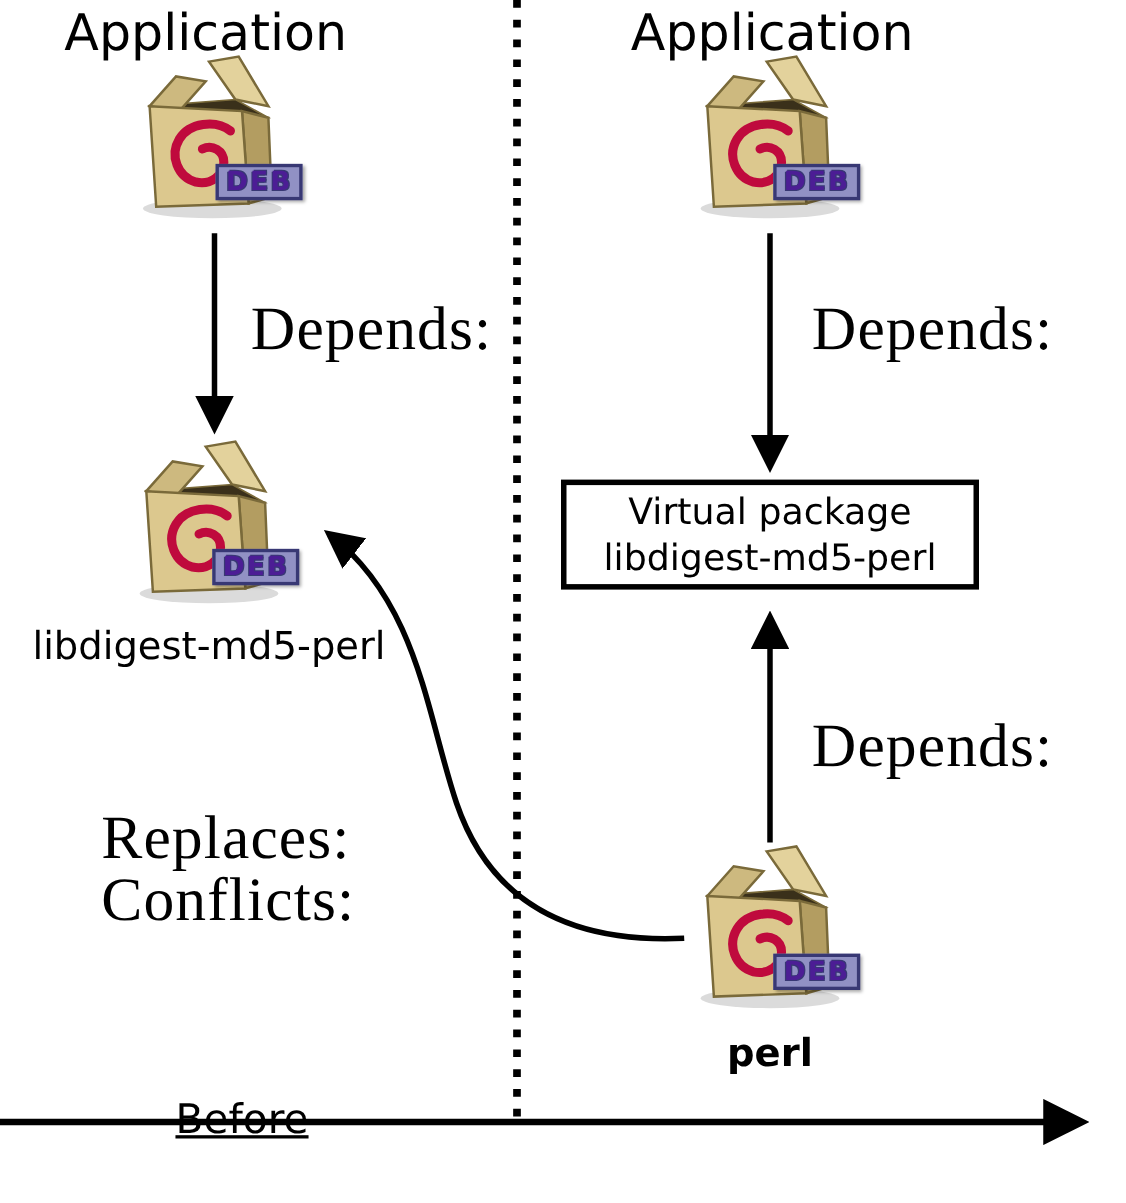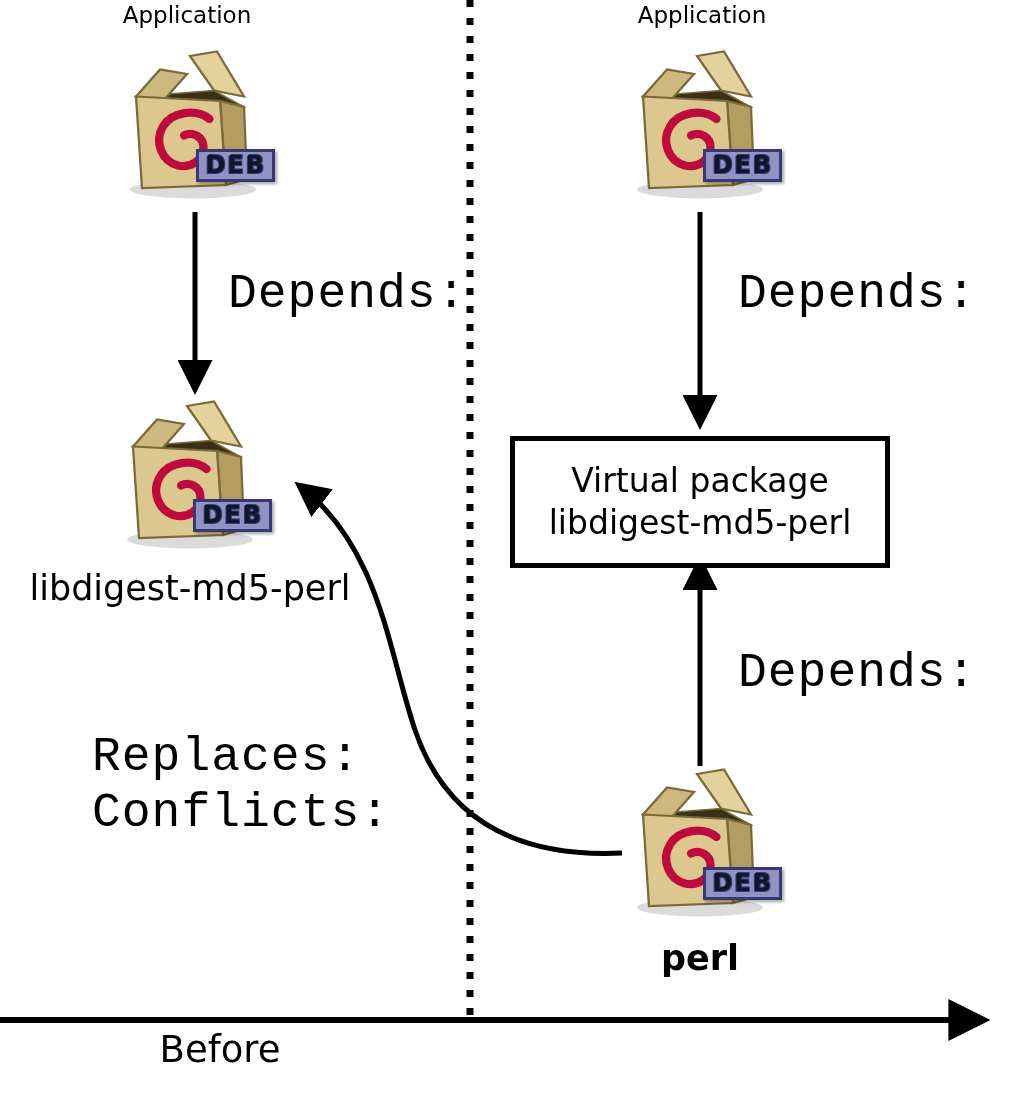--- a/index.html
+++ b/index.html
@@ -13,53 +13,53 @@
     color: #000;
   }
   .overlay {
     position: absolute;
     left: 0; top: 0;
     width: 1024px; height: 1094px;
     pointer-events: none;
   }
   .label { position: absolute; white-space: nowrap; }
   .centered { transform: translateX(-50%); text-align: center; }
-  .app-label   { font-size: 23px; }
+  .app-label   { font-size: 46px; }
   .pkg-label   { font-size: 35px; }
   .axis-label  { font-size: 37px; }
   .mono-label  {
-    font-family: Liberation Mono, monospace;
-    font-size: 48px;
+    font-family: Liberation Serif, serif;
+    font-size: 56px;
     letter-spacing: 1px;
   }
   .virtual-box {
     position: absolute;
     left: 510px; top: 436px;
-    width: 380px; height: 132px;
+    width: 380px; height: 100px;
     box-sizing: border-box;
     border: 5px solid #000;
     background: #fff;
     display: flex;
     flex-direction: column;
     justify-content: center;
     align-items: center;
     font-size: 33px;
     line-height: 1.28;
   }
   .deb-icon {
     position: absolute;
     width: 150px; height: 150px;
   }
   .deb-icon > svg { width: 150px; height: 150px; display: block; }
   .deb-badge {
     position: absolute;
     right: -10px; bottom: 18px;
     background: #9191c4;
     border: 3px solid #383874;
-    color: #0f172a;
+    color: #4c1d95;
     font-weight: 700;
     font-size: 24px;
     line-height: 1.05;
     padding: 1px 6px;
     letter-spacing: 2px;
     text-shadow: 1px 1px 0 #383874, -1px 1px 0 #383874, 1px -1px 0 #383874;
     box-shadow: 2px 2px 3px rgba(0,0,0,0.35);
   }
 </style>
 </head>
@@ -138,16 +138,16 @@
 
   <div class="deb-icon" style="left:622px; top:768px;">
     <svg viewBox="0 0 100 100">
         <use href="#debbox"></use>
       </svg>
     <span class="deb-badge">DEB</span>
   </div>
 
   <div class="label pkg-label centered" style="left:700px; top:938px;font-weight:bold;">perl</div>
 
-  <div class="label axis-label centered" style="left:220px; top:1028px;">Before</div>
+  <div class="label axis-label centered" style="left:220px; top:996px;text-decoration:underline;">Before</div>
   <div class="label axis-label centered" style="left:685px; top:1096px;">After</div>
 
 </div>
 
 </body></html>

